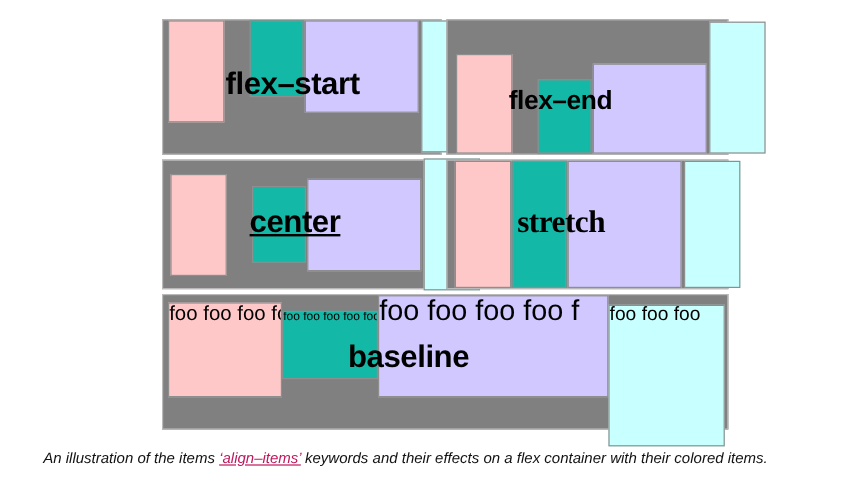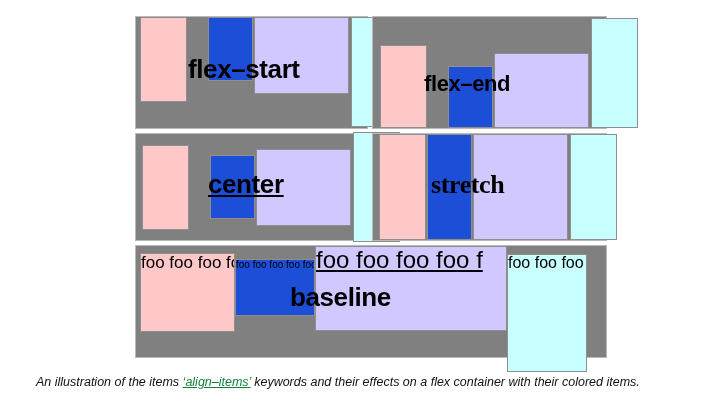--- a/index.html
+++ b/index.html
@@ -16,22 +16,22 @@
   .panel{position:absolute;background:#808080;box-sizing:border-box;
          border:1px solid #b9b9b9;display:flex;}
   .p-start {left:0px;   top:0px;   width:233px;height:113px;align-items:flex-start;}
   .p-end   {left:237px; top:0px;   width:235px;height:113px;align-items:flex-end;}
   .p-center{left:0px;   top:117px; width:233px;height:108px;align-items:center;}
   .p-stretch{left:237px;top:117px; width:235px;height:108px;align-items:stretch;}
   .p-base  {left:0px;   top:229px; width:472px;height:113px;align-items:baseline;}
 
   .item{box-sizing:border-box;border:1px solid #8e8e8e;flex:none;}
   .c-pink  {background:#ffc8c8;}
-  .c-green {background:#1d4ed8;text-align:right;}
-  .c-purple{background:#d0c8ff;text-decoration:underline;}
+  .c-green {background:#14b8a6;text-align:right;}
+  .c-purple{background:#d0c8ff;}
   .c-cyan  {background:#c8ffff;}
 
   
   .p-start  .i1,.p-end .i1,.p-center .i1{width:47px;height:85px;}
   .p-start  .i2,.p-end .i2,.p-center .i2{width:45px;height:64px;}
   .p-start  .i3,.p-end .i3,.p-center .i3{width:95px;height:77px;}
   .p-start  .i4,.p-end .i4,.p-center .i4{width:47px;height:110px;}
 
   .p-start .i1{margin-left:4px;}
   .p-start .i2{margin-left:21px;}
@@ -52,35 +52,35 @@
   .p-stretch .i2{width:45px;margin-left:1px;}
   .p-stretch .i3{width:95px;margin-left:1px;}
   .p-stretch .i4{width:47px;margin-left:2px;}
 
   
   .p-base .bi{box-sizing:border-box;border:1px solid #8e8e8e;flex:none;
               overflow:hidden;white-space:nowrap;}
   .p-base .b1{width:95px;height:79px;margin-left:4px;font-size:17px;line-height:1.05;}
   .p-base .b2{width:80px;height:57px;margin-left:0px;font-size:10px;line-height:1.05;}
   .p-base .b3{width:192px;height:85px;margin-left:0px;font-size:24px;line-height:1.05;}
-  .p-base .b4{width:80px;height:118px;margin-left:0px;font-size:16px;line-height:1.05;}
+  .p-base .b4{width:97px;height:118px;margin-left:0px;font-size:16px;line-height:1.05;}
 
   
   .kw{position:absolute;color:#000;font-weight:bold;letter-spacing:-0.4px;
       white-space:nowrap;pointer-events:none;}
   .kw-start  {left:188px;top:54px;  font-size:26px;}
   .kw-end    {left:424px;top:55px;  font-size:22px;margin-top:16px;}
   .kw-center {left:208px;top:169px; font-size:26px;text-decoration:underline;}
   .kw-stretch{left:431px;top:170px; font-size:26px;font-family:Liberation Serif, serif;}
   .kw-base   {left:290px;top:282px; font-size:26px;}
 
   
   .caption{position:absolute;left:36px;top:375px;width:660px;
            font-size:12.5px;font-style:italic;color:#111;white-space:nowrap;}
-  .caption .lnk{color:#15803d;text-decoration:underline;font-style:italic;}
+  .caption .lnk{color:#be185d;text-decoration:underline;font-style:italic;}
 </style>
 </head>
 <body>
 
 <div class="figure">
 
   <div class="grid">
 
     <div class="panel p-start">
       <div class="item i1 c-pink"></div>

